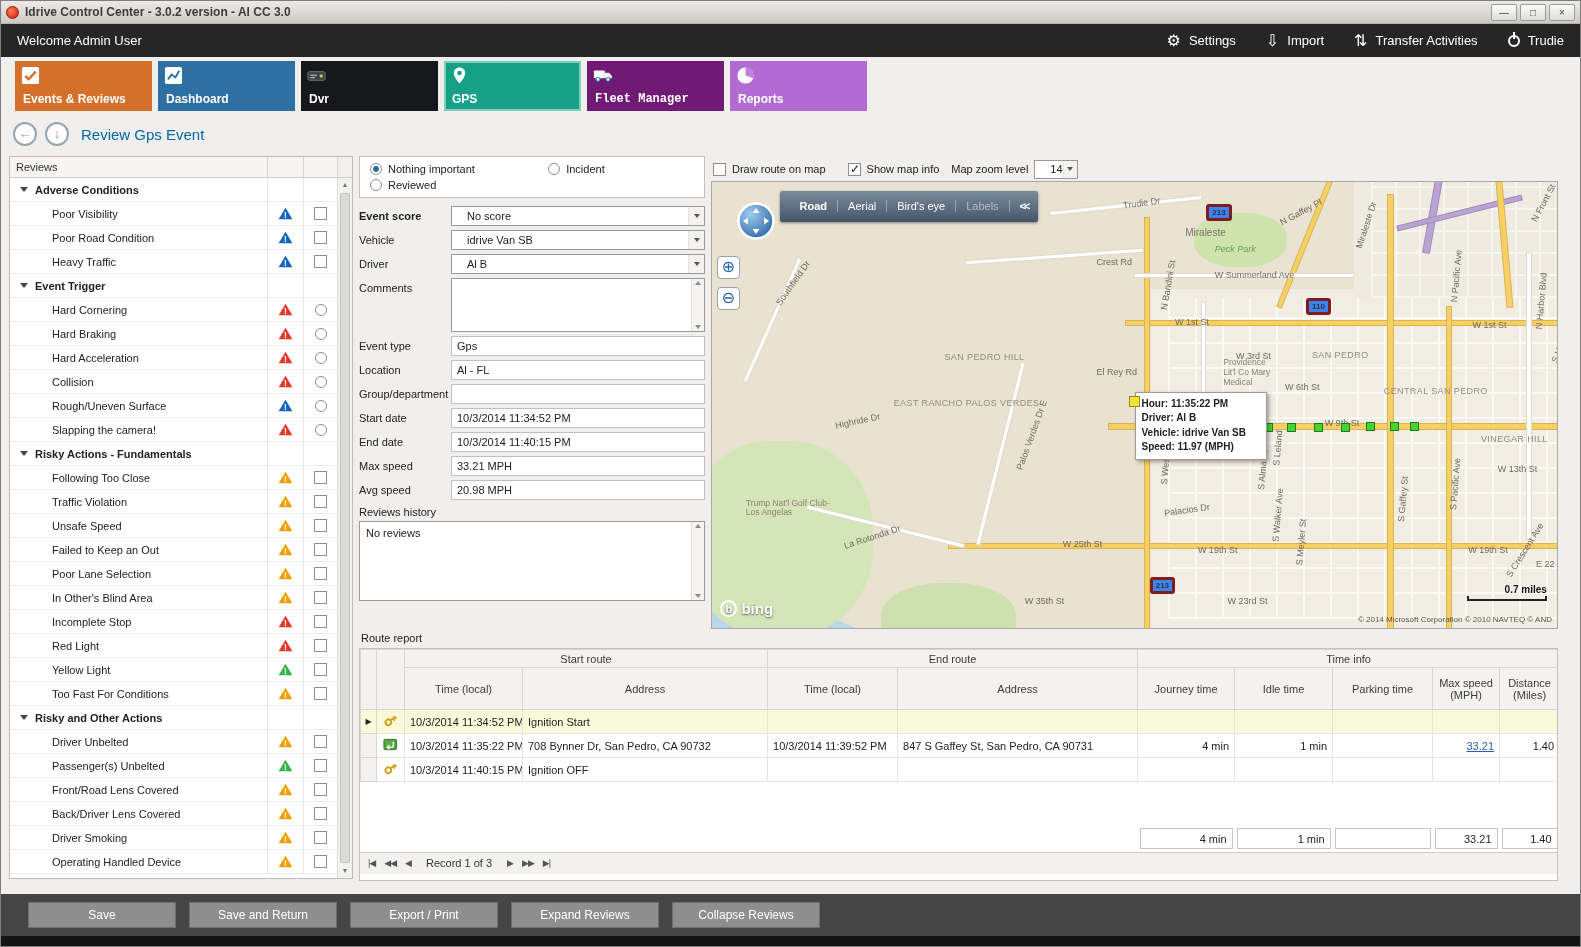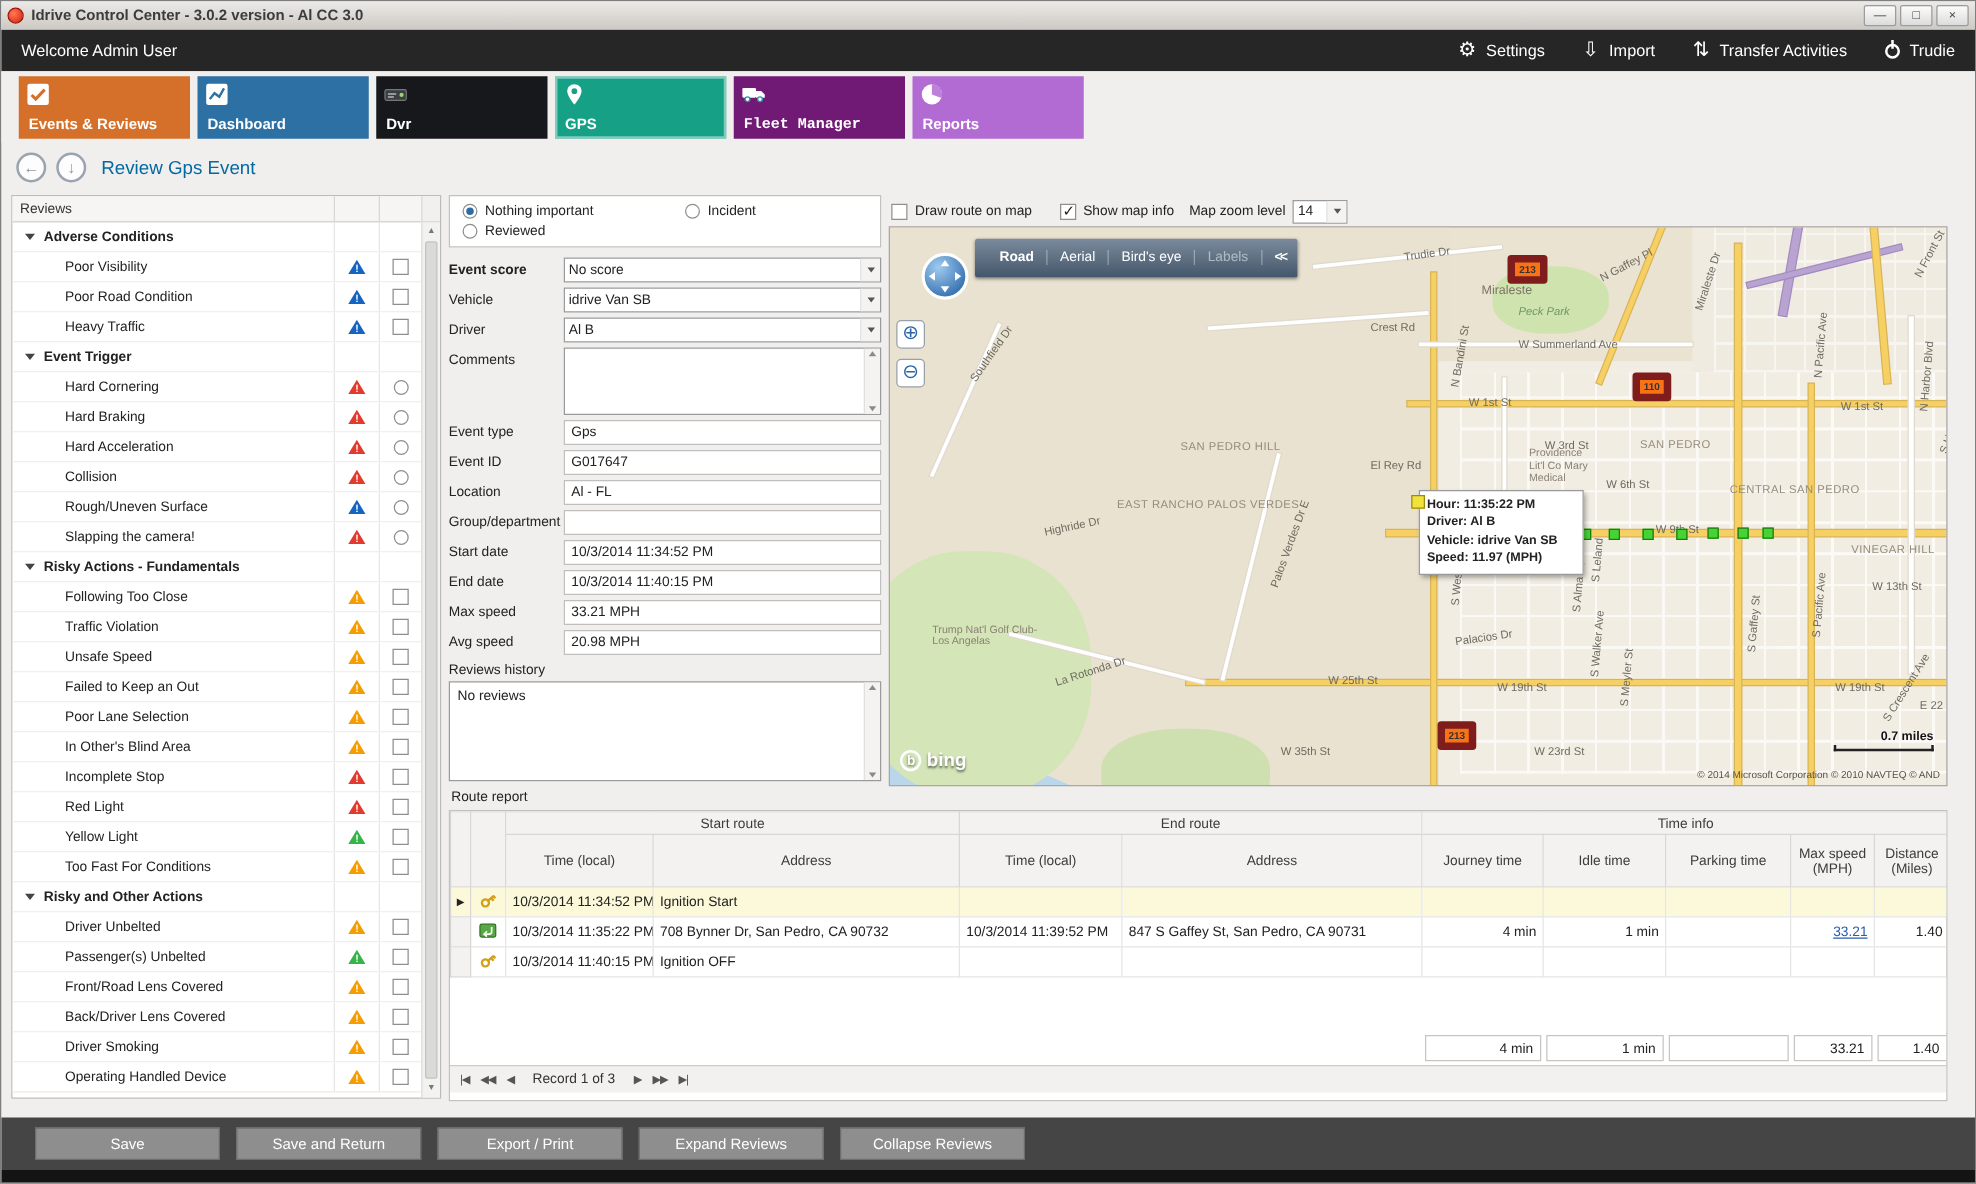--- a/index.html
+++ b/index.html
@@ -61,21 +61,21 @@
   .arr{width:0;height:0;border-left:3.5px solid transparent;border-right:3.5px solid transparent;border-top:4px solid #555;}
 
   
   .form-panel{position:absolute;left:358px;top:155px;width:346px;font-size:11px;color:#222;}
   .status-box{height:42px;background:#fff;border:1px solid #c2c1bf;padding:4px 10px;display:grid;grid-template-columns:55% 45%;align-items:center;margin-bottom:8px;}
   .status-opt{display:flex;align-items:center;gap:6px;}
   .frm-row{display:flex;margin-bottom:4px;align-items:flex-start;}
   .frm-label{width:92px;padding-top:4px;flex:none;}
   .frm-label.bold{font-weight:bold;}
   .frm-ctl{flex:1;min-width:0;}
-  .combo{height:20px;border:1px solid #9a9a9a;background:#fff;display:flex;align-items:center;padding-left:3px;}
+  .combo{height:20px;border:1px solid #9a9a9a;background:#fff;display:flex;align-items:center;padding-left:15px;}
   .combo .arr-box{margin-left:auto;width:16px;height:100%;display:flex;align-items:center;justify-content:center;border-left:1px solid #e3e3e3;background:#f4f3f2;}
   .roinput{height:20px;border:1px solid #c0bfbd;background:#fff;padding:3px 5px;overflow:hidden;white-space:nowrap;}
   .txtarea{height: 54px;border:1px solid #9a9a9a;background:#fff;position:relative;}
   .mini-scroll{position:absolute;right:0;top:0;bottom:0;width:13px;background:#f4f3f2;border-left:1px solid #e0e0e0;display:flex;flex-direction:column;justify-content:space-between;align-items:center;padding:2px 0;}
   .ms-up{width:0;height:0;border-left:3px solid transparent;border-right:3px solid transparent;border-bottom:4px solid #8a8a8a;}
   .ms-dn{width:0;height:0;border-left:3px solid transparent;border-right:3px solid transparent;border-top:4px solid #8a8a8a;}
   .rh-label{margin:6px 0 3px;}
   .rh-box{height:80px;border:1px solid #9a9a9a;background:#fff;position:relative;padding:5px 6px;}
 
   
@@ -96,21 +96,21 @@
   .p3{left:20%;top:90%;width:16%;height:16%;background:#cfe0b0;}
   .road{position:absolute;}
   .road.y{background:#f7d064;box-shadow:0 0 0 1px #d8b458;}
   .road.w{background:#fff;box-shadow:0 0 0 1px #e0dace;}
   .road.p{background:#b9a3d1;box-shadow:0 0 0 1px #a28cc0;}
   .mlabel{position:absolute;font-size:9px;color:#6e6a60;white-space:nowrap;pointer-events:none;}
   .mlabel.town{font-size:10px;color:#7c7568;}
   .mlabel.district{font-size:9px;color:#958c7c;letter-spacing:.4px;}
   .mlabel.park{color:#6f9960;font-style:italic;}
   .mlabel.poi{color:#8a8174;font-size:8.5px;white-space:normal;line-height:1.15;}
-  .shield{position:absolute;background:#f97316;border:6px solid #7f1d1d;border-radius:3px;font-size:8px;font-weight:bold;color:#333;padding:0 3px;line-height:11px;z-index:3;}
+  .shield{position:absolute;background:#3b82f6;border:3px solid #7f1d1d;border-radius:3px;font-size:8px;font-weight:bold;color:#333;padding:0 3px;line-height:11px;z-index:3;}
   .rmark{position:absolute;width:9px;height:9px;background:#46d435;border:1px solid #1f7a12;z-index:5;}
   .smark{position:absolute;width:11px;height:11px;background:#f2e23c;border:1px solid #9a8a10;z-index:7;}
   .tooltip{position:absolute;z-index:6;width:132px;background:#fff;border:1px solid #9a9a9a;box-shadow:2px 2px 4px rgba(0,0,0,.35);padding:4px 6px;font-size:10px;font-weight:bold;color:#222;line-height:1.45;}
   .mapnav{position:absolute;left:8%;top:2%;height:31px;z-index:8;display:flex;align-items:center;padding:0 10px;background:linear-gradient(#7b8b9d,#44566a);border-radius:2px;box-shadow:0 1px 3px rgba(0,0,0,.45);color:#fff;font-size:11px;}
   .mn-tab{padding:0 10px;white-space:nowrap;}
   .mn-tab.active{font-weight:bold;}
   .mn-tab.disabled{opacity:.5;}
   .mn-sep{width:1px;height:12px;background:rgba(255,255,255,.35);}
   .mn-collapse{margin-left:10px;font-weight:bold;letter-spacing:-2px;}
   .compass{position:absolute;left:2.8%;top:4.2%;z-index:8;}
@@ -645,26 +645,20 @@
                 <span class="ms-up"></span>
                 <span class="ms-dn"></span>
               </span>
             </div>
           </div>
         </div>
         <div class="frm-row">
           <label class="frm-label">Event type</label>
           <div class="frm-ctl">
             <div class="roinput">Gps</div>
-          </div>
-        </div>
-        <div class="frm-row">
-          <label class="frm-label">Event ID</label>
-          <div class="frm-ctl">
-            <div class="roinput">G017647</div>
           </div>
         </div>
         <div class="frm-row">
           <label class="frm-label">Location</label>
           <div class="frm-ctl">
             <div class="roinput">Al - FL</div>
           </div>
         </div>
         <div class="frm-row">
           <label class="frm-label">Group/department</label>

